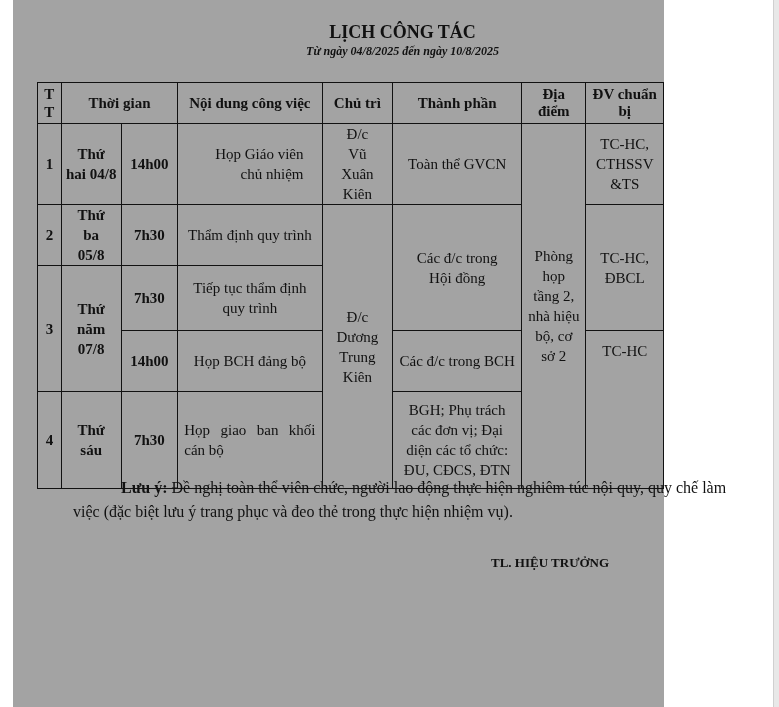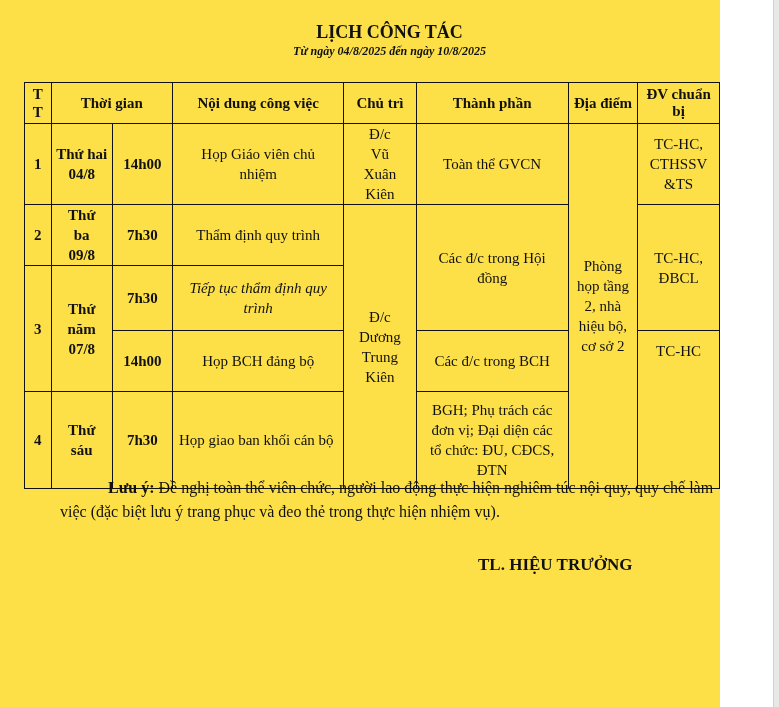--- a/index.html
+++ b/index.html
@@ -1,35 +1,35 @@
 <!DOCTYPE html>
 <html><head>
 <meta charset="utf-8">
 <style>
   html, body { margin:0; padding:0; }
   body {
     width:779px; height:707px; background:#ffffff; position:relative; overflow:hidden;
     font-family:"Liberation Serif", "DejaVu Serif", serif; color:#111;
   }
-  .page { position:absolute; left:0; top:0; width:720px; height:707px; background:#fde047; }
+  .page { position:absolute; left:13px; top:0; width:651px; height:707px; background:#a3a3a3; }
   .right-bar { position:absolute; left:773px; top:0; width:6px; height:707px; background:#e8e8e8; border-left:1px solid #d0d0d0; }
   .title { position:absolute; left:0; width:779px; text-align:center; top:22px; font-weight:bold; font-size:18px; }
   .subtitle { position:absolute; left:0; width:779px; text-align:center; top:44px; font-weight:bold; font-style:italic; font-size:12px; }
   table.sched {
     position:absolute; left:24px; top:82px; border-collapse:collapse; table-layout:fixed;
     font-size:15px; line-height:20px;border-radius:22px;
   }
   table.sched td, table.sched th { border:1.5px solid #111; text-align:center; vertical-align:middle; padding:0 4px; }
   table.sched th { font-weight:bold; font-size:15px; }
   .b { font-weight:bold; }
   .justify { text-align:justify !important; text-align-last:left; }
   .left { text-align:left; }
   .note { position:absolute; left:60px; top:476px; width:680px; font-size:16px; line-height:24px; }
   .note .indent { padding-left:48px; }
-  .sign1 { position:absolute; left:478px; top:555px; font-weight:bold; font-size:17px; }
+  .sign1 { position:absolute; left:478px; top:555px; font-weight:bold; font-size:13px; }
   .sign2 { position:absolute; left:492px; top:585px; font-weight:bold; font-size:17px; }
 </style>
 </head>
 <body>
 
 <div class="page">
   <div class="title">LỊCH CÔNG TÁC</div>
   <div class="subtitle">Từ ngày 04/8/2025 đến ngày 10/8/2025</div>
 
   <table class="sched">
@@ -51,42 +51,42 @@
       <th>Chủ trì</th>
       <th>Thành phần</th>
       <th style="line-height:17px;">Địa điểm</th>
       <th style="line-height:17px;">ĐV chuẩn bị</th>
     </tr>
 
     <tr style="height:80px">
       <td class="b">1</td>
       <td class="b">Thứ hai 04/8</td>
       <td class="b">14h00</td>
-      <td style="padding:0 18px;">Họp Giáo viên chủ nhiệm</td>
+      <td style="padding:0 18px;text-align:right;">Họp Giáo viên chủ nhiệm</td>
       <td style="padding:0 14px;">Đ/c Vũ Xuân Kiên</td>
       <td>Toàn thể GVCN</td>
       <td rowspan="5" style="vertical-align:middle;padding:0 6px;">Phòng họp tầng 2, nhà hiệu bộ, cơ sở 2</td>
       <td>TC-HC, CTHSSV &amp;TS</td>
     </tr>
 
     <tr style="height:60px">
       <td class="b">2</td>
-      <td class="b" style="padding:0 14px;">Thứ ba 09/8</td>
+      <td class="b" style="padding:0 14px;">Thứ ba 05/8</td>
       <td class="b">7h30</td>
       <td>Thẩm định quy trình</td>
       <td rowspan="4" style="padding:0 12px;">Đ/c Dương Trung Kiên</td>
       <td rowspan="2" style="padding:0 18px;">Các đ/c trong Hội đồng</td>
       <td rowspan="2" style="padding:0 12px;">TC-HC, ĐBCL</td>
     </tr>
 
     <tr style="height:61px">
       <td rowspan="2" class="b">3</td>
       <td rowspan="2" class="b" style="padding:4px 12px;">Thứ năm 07/8</td>
       <td class="b">7h30</td>
-      <td style="padding:12px 10px;font-style:italic;">Tiếp tục thẩm định quy trình</td>
+      <td style="padding:12px 10px;">Tiếp tục thẩm định quy trình</td>
     </tr>
 
     <tr style="height:61px">
       <td class="b">14h00</td>
       <td class="left" style="padding:0 6px;">Họp BCH đảng bộ</td>
       <td>Các đ/c trong BCH</td>
       <td rowspan="2" style="vertical-align:top;padding-top:10px;">TC-HC</td>
     </tr>
 
     <tr style="height:80px">

